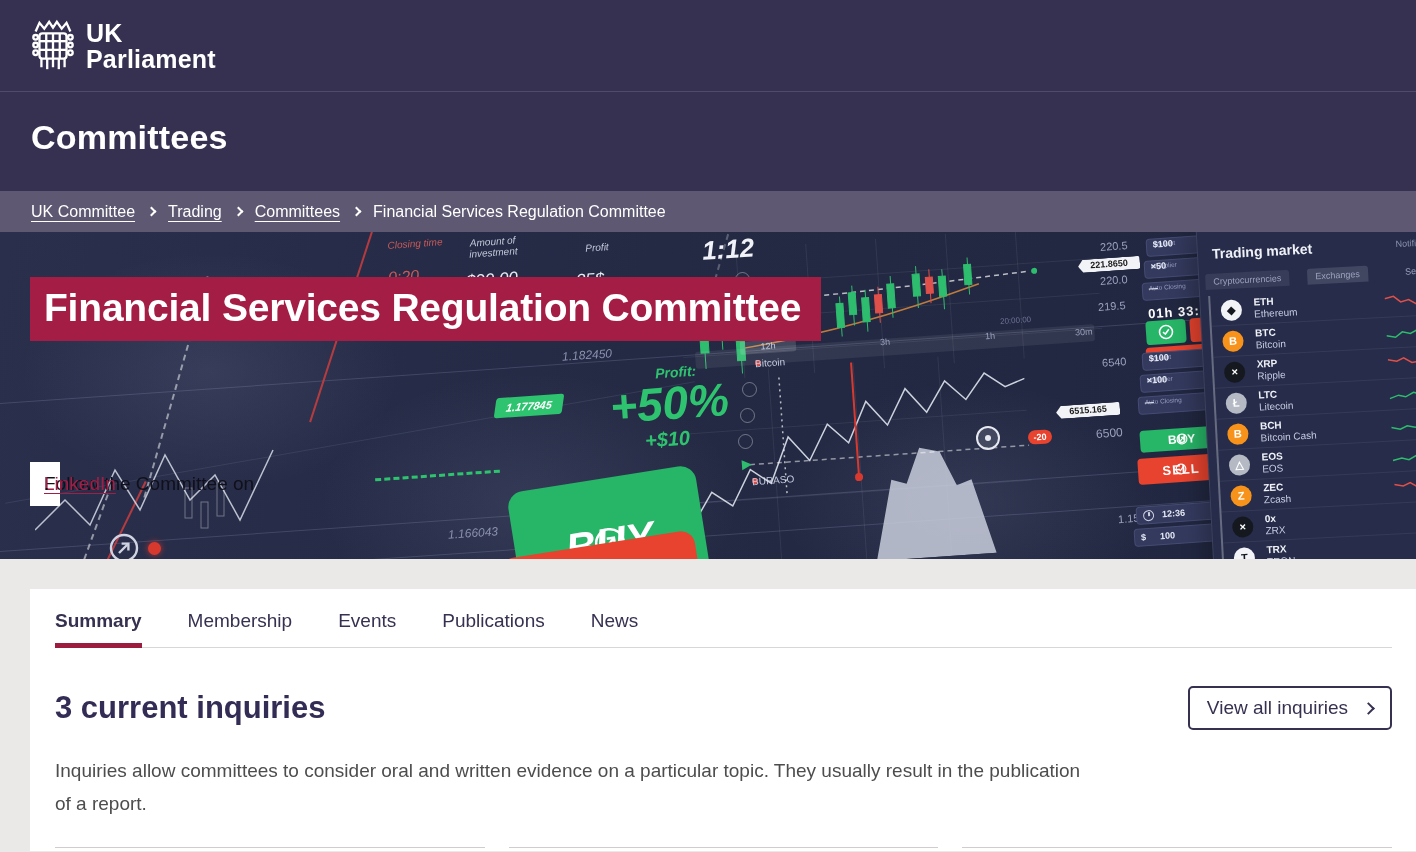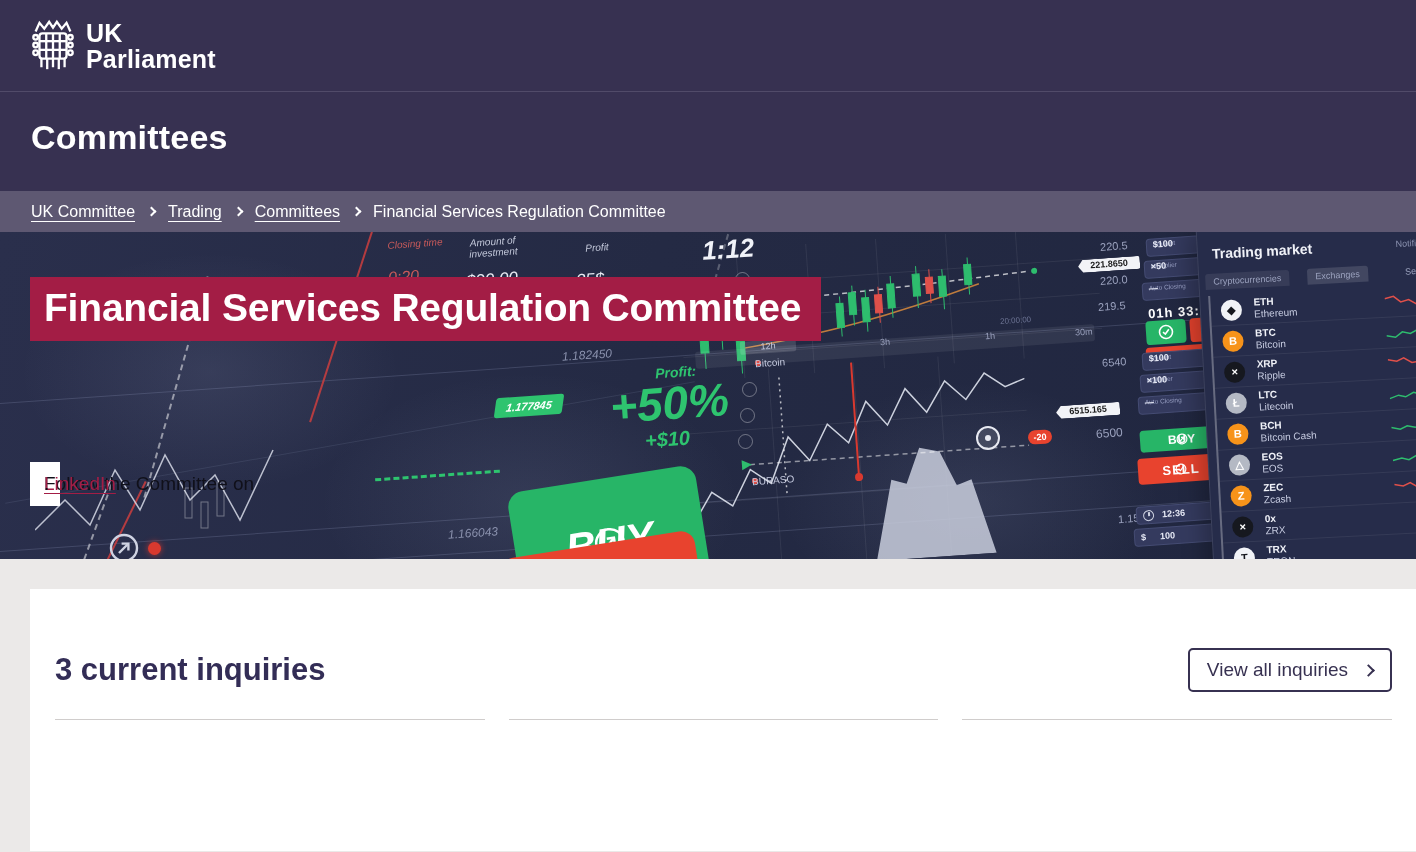--- a/index.html
+++ b/index.html
@@ -440,28 +440,36 @@
   <div class="hero-title">Financial Services Regulation Committee</div>
   <div class="hero-desc" style="left:30px;top:230px;">
       <span>Follow the Committee on </span>
       <a>LinkedIn</a>
       <span>.</span>
     </div>
 </section>
 
 <div class="gap"></div>
 <main class="main">
+  <ul class="tabs">
+    <li class="active">Summary</li>
+    <li>Membership</li>
+    <li>Events</li>
+    <li>Publications</li>
+    <li>News</li>
+  </ul>
 
   <div class="head-row">
     <h2>3 current inquiries</h2>
     <button class="view-all">
       <span>View all inquiries</span>
       <span class="chev"></span>
     </button>
   </div>
 
+  <p class="intro">Inquiries allow committees to consider oral and written evidence on a particular topic. They usually result in the publication of a report.</p>
 
   <div class="cards">
     <div class="card"></div>
     <div class="card"></div>
     <div class="card"></div>
   </div>
 </main>
 
 </body></html>

